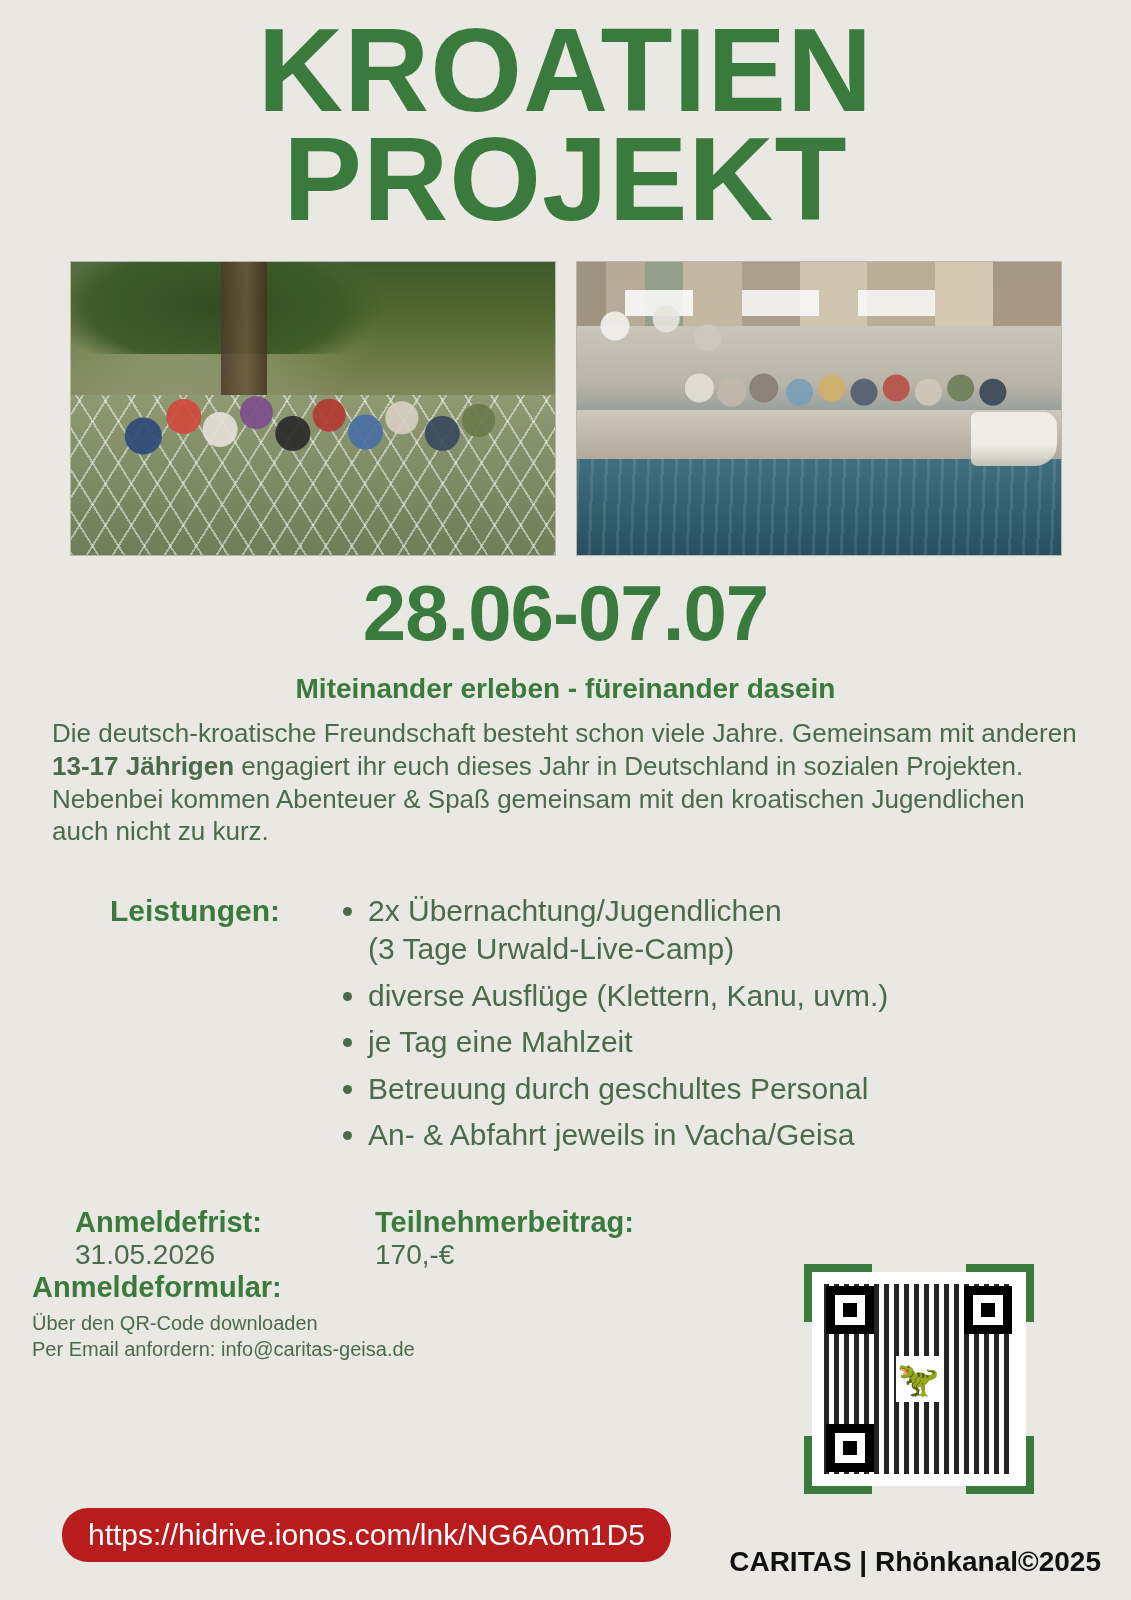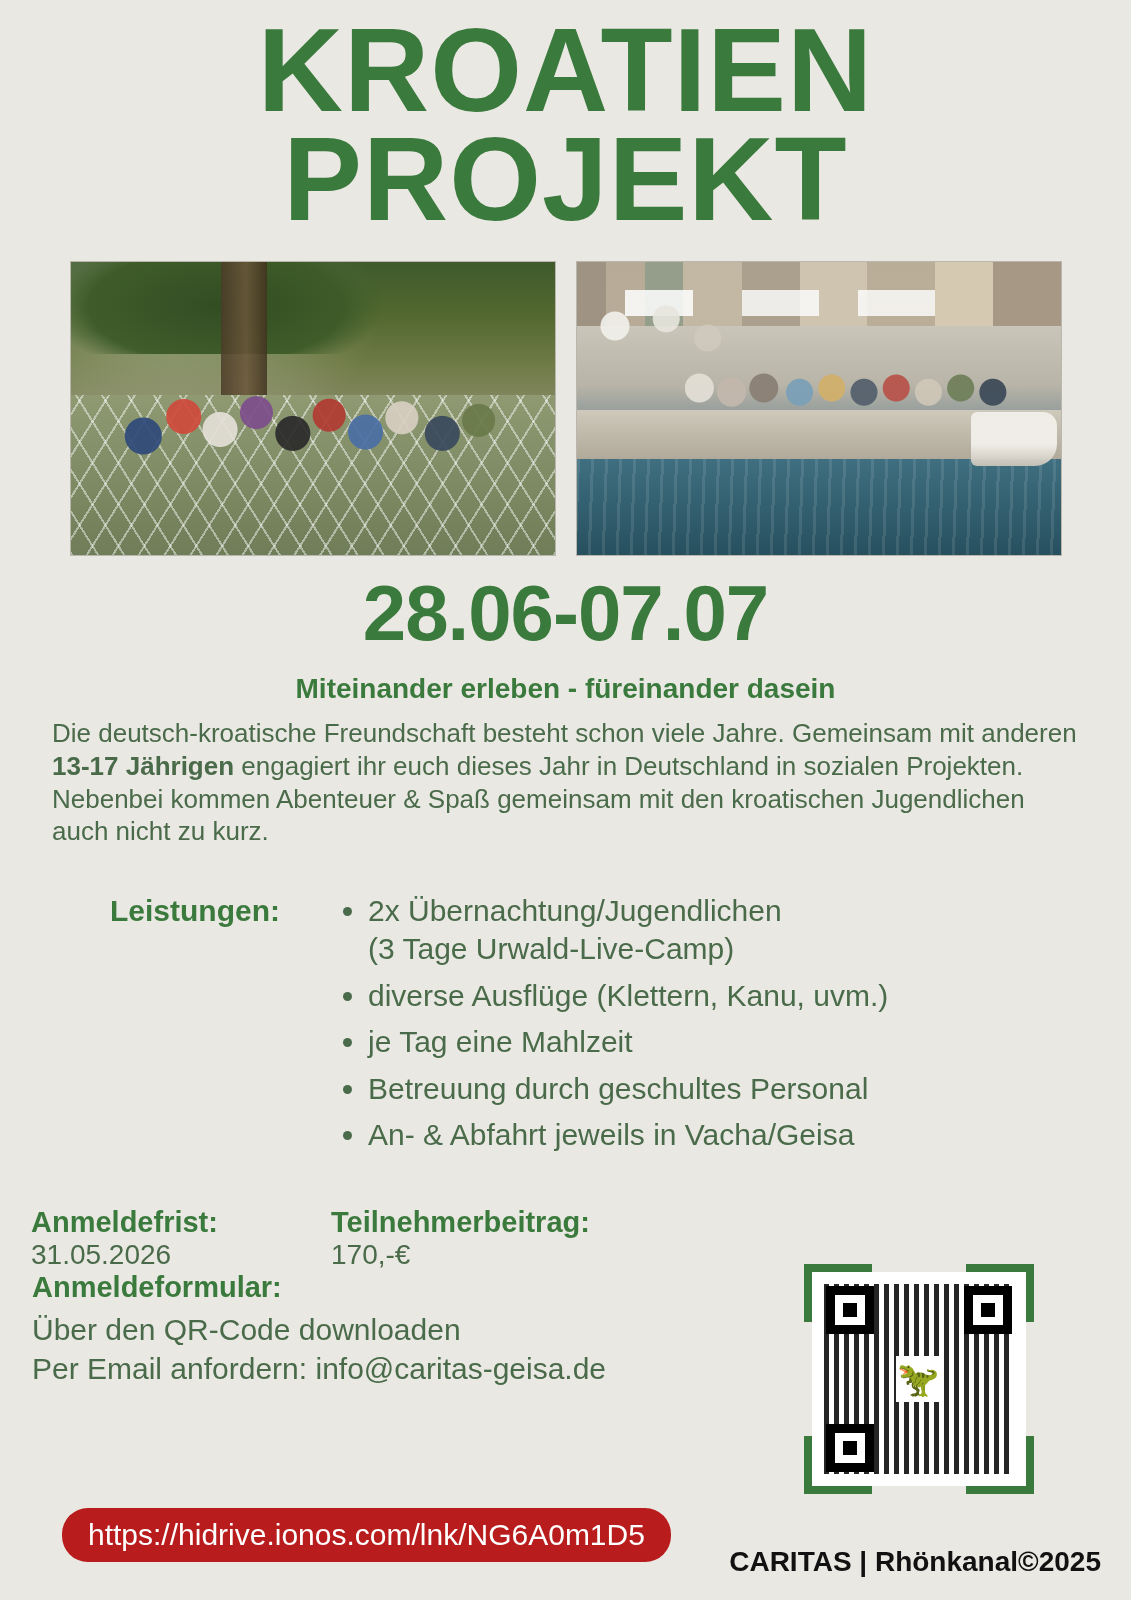--- a/index.html
+++ b/index.html
@@ -215,40 +215,40 @@
     line-height: 1.28;
     color: #4a6b4a;
   }
   .services-list li { margin-bottom: 8px; }
   .services-list li .sub { display: block; }
 
   
   .info-row {
     display: flex;
     margin-top: 44px;
-    padding-left: 31px;
+    padding-left: 75px;
   }
   .info-col { width: 300px; }
   .info-head {
     font-size: 29px;
     font-weight: bold;
     color: #3b7a3d;
   }
   .info-val {
     font-size: 28px;
     color: #4a6b4a;
     margin-top: 0;
   }
 
   .form-block {
     padding-left: 32px;
   }
   .form-block .info-head { margin-bottom: 6px; }
   .form-line {
-    font-size: 30px;
+    font-size: 20px;
     color: #4a6b4a;
     line-height: 1.3;
   }
 
   
   .qr-wrap {
     position: absolute;
     right: 105px;
     top: 1272px;
     width: 214px;

